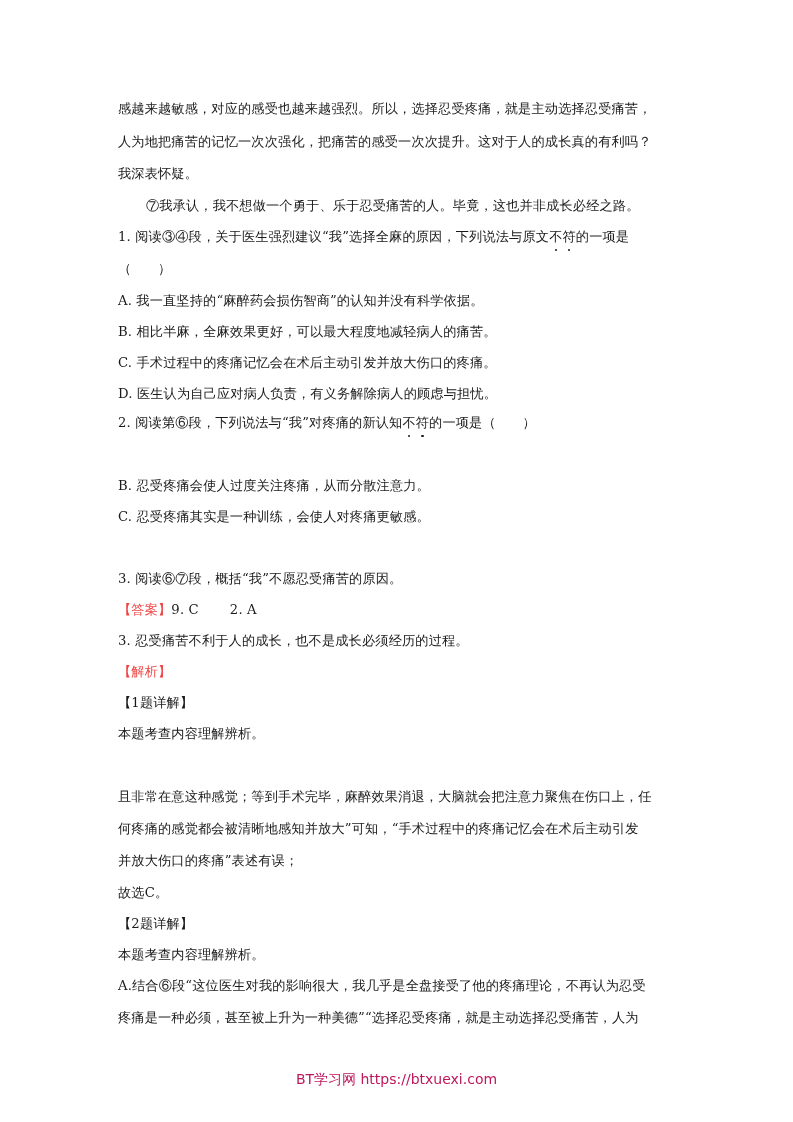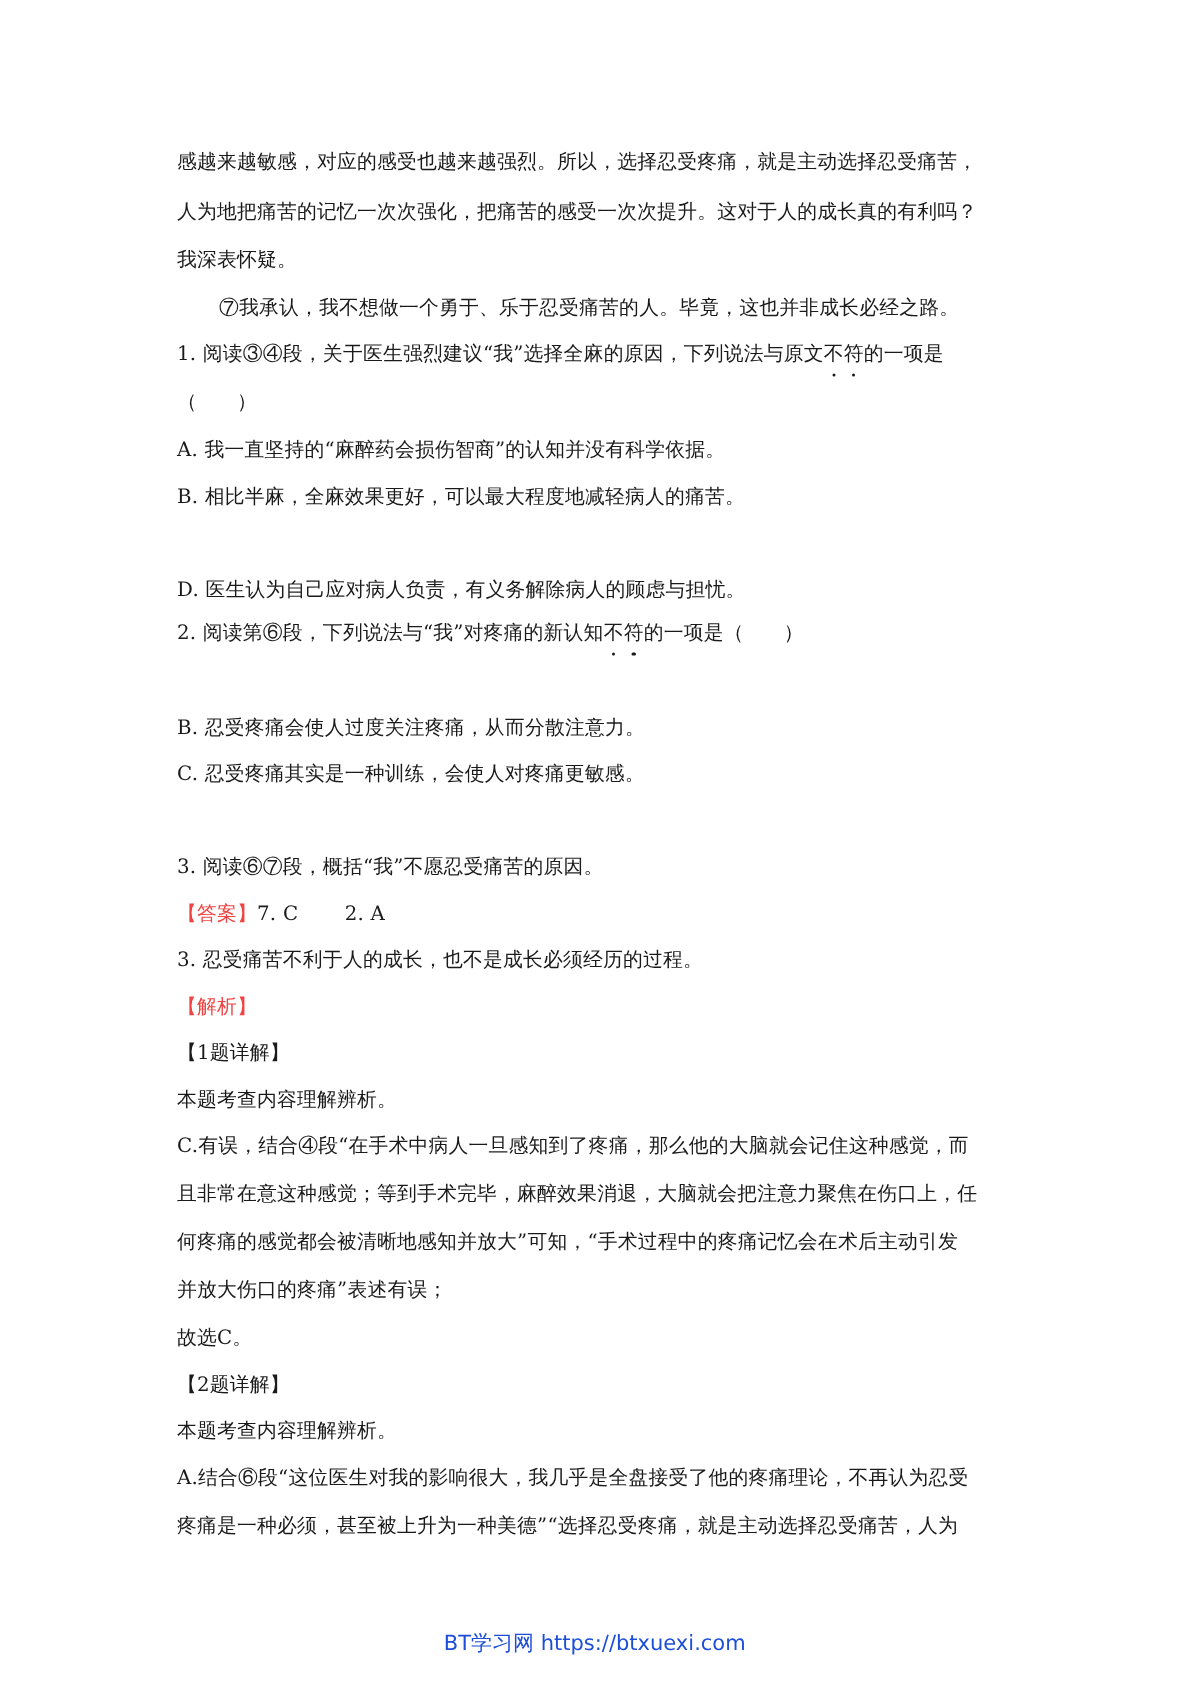--- a/index.html
+++ b/index.html
@@ -18,58 +18,58 @@
   .blue { color: #ef4444; }
   .dot { position: relative; display: inline-block; }
   .dot::after {
     content: ""; position: absolute; left: 50%; bottom: -5px;
     width: 2.5px; height: 2.5px; margin-left: -1.2px; border-radius: 50%;
     background: #1a1a1a;
   }
   .footer {
     position: absolute; left: 0; width: 793px; top: 1071px; text-align: center;
     font-family: "DejaVu Sans", "Liberation Sans", sans-serif;
-    font-size: 14px; color: #1d4ed8; margin-top: 16px;
+    font-size: 14px; color: #be185d;
   }
 </style>
 </head>
 <body>
 
 <div class="page">
 
   <div class="line" style="top:100px">感越来越敏感，对应的感受也越来越强烈。所以，选择忍受疼痛，就是主动选择忍受痛苦，</div>
   <div class="line" style="top:133px">人为地把痛苦的记忆一次次强化，把痛苦的感受一次次提升。这对于人的成长真的有利吗？</div>
   <div class="line" style="top:165px">我深表怀疑。</div>
   <div class="line indent" style="top:197px">⑦我承认，我不想做一个勇于、乐于忍受痛苦的人。毕竟，这也并非成长必经之路。</div>
 
   <div class="line" style="top:228px">
     <span>1. 阅读③④段，关于医生强烈建议“我”选择全麻的原因，下列说法与原文</span><span class="dot">不</span><span class="dot">符</span><span>的一项是</span>
   </div>
   <div class="line" style="top:260px">（　　）</div>
   <div class="line" style="top:323px">B. 相比半麻，全麻效果更好，可以最大程度地减轻病人的痛苦。</div>
   <div class="line" style="top:292px">A. 我一直坚持的“麻醉药会损伤智商”的认知并没有科学依据。</div>
+  <div class="line" style="top:354px">C. 手术过程中的疼痛记忆会在术后主动引发并放大伤口的疼痛。</div>
   <div class="line" style="top:385px">D. 医生认为自己应对病人负责，有义务解除病人的顾虑与担忧。</div>
 
   <div class="line" style="top:414px">
     <span>2. 阅读第⑥段，下列说法与“我”对疼痛的新认知</span><span class="dot">不</span><span class="dot">符</span><span>的一项是（　　）</span>
   </div>
   <div class="line" style="top:477px">B. 忍受疼痛会使人过度关注疼痛，从而分散注意力。</div>
   <div class="line" style="top:508px">C. 忍受疼痛其实是一种训练，会使人对疼痛更敏感。</div>
 
   <div class="line" style="top:570px">3. 阅读⑥⑦段，概括“我”不愿忍受痛苦的原因。</div>
 
   <div class="line" style="top:601px">
-    <span class="blue">【答案】</span><span>7. C　　 2. A</span>
+    <span class="blue">【答案】</span><span>9. C　　 2. A</span>
   </div>
   <div class="line" style="top:632px">3. 忍受痛苦不利于人的成长，也不是成长必须经历的过程。</div>
 
   <div class="line blue" style="top:663px">【解析】</div>
   <div class="line" style="top:694px">【1题详解】</div>
   <div class="line" style="top:725px">本题考查内容理解辨析。</div>
-  <div class="line" style="top:756px">C.有误，结合④段“在手术中病人一旦感知到了疼痛，那么他的大脑就会记住这种感觉，而</div>
   <div class="line" style="top:788px">且非常在意这种感觉；等到手术完毕，麻醉效果消退，大脑就会把注意力聚焦在伤口上，任</div>
   <div class="line" style="top:820px">何疼痛的感觉都会被清晰地感知并放大”可知，“手术过程中的疼痛记忆会在术后主动引发</div>
   <div class="line" style="top:852px">并放大伤口的疼痛”表述有误；</div>
   <div class="line" style="top:884px">故选C。</div>
   <div class="line" style="top:915px">【2题详解】</div>
   <div class="line" style="top:946px">本题考查内容理解辨析。</div>
   <div class="line" style="top:977px">A.结合⑥段“这位医生对我的影响很大，我几乎是全盘接受了他的疼痛理论，不再认为忍受</div>
   <div class="line" style="top:1009px">疼痛是一种必须，甚至被上升为一种美德”“选择忍受疼痛，就是主动选择忍受痛苦，人为</div>
 
   <div class="footer">BT学习网 https://btxuexi.com</div>

